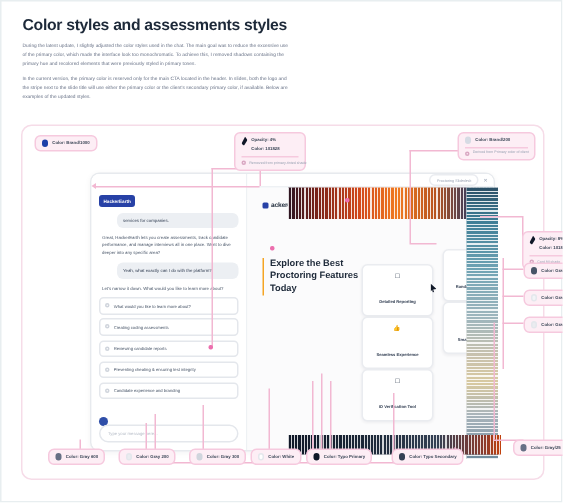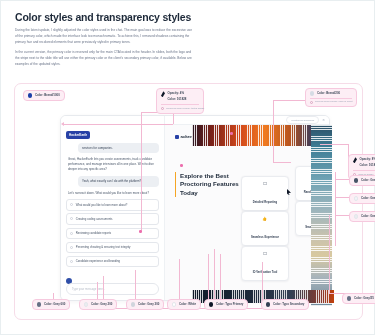--- a/index.html
+++ b/index.html
@@ -207,21 +207,21 @@
         rgba(255,255,255,0.8) 0 0.7px, rgba(255,255,255,0) 0.7px 2.1px),
       linear-gradient(90deg, #101828 0%, #1d2939 40%, #344054 70%, #8b3a2c 92%, #c2410c 100%);
   }
 </style>
 </head>
 <body>
 
 <div class="page">
 
   <div class="header">
-    <div class="title">Color styles and transparency styles</div>
+    <div class="title">Color styles and assessments styles</div>
     <div class="para">During the latest update, I slightly adjusted the color styles used in the chat. The main goal was to reduce the excessive use of the primary color, which made the interface look too monochromatic. To achieve this, I removed shadows containing the primary hue and recolored elements that were previously styled in primary tones.</div>
     <div class="para">In the current version, the primary color is reserved only for the main CTA located in the header. In slides, both the logo and the stripe next to the slide title will use either the primary color or the client's secondary primary color, if available. Below are examples of the updated styles.</div>
   </div>
 
   <div class="canvas">
 
     <div class="app">
 
       <div class="chat">
         <div class="tag">HackerEarth</div>

